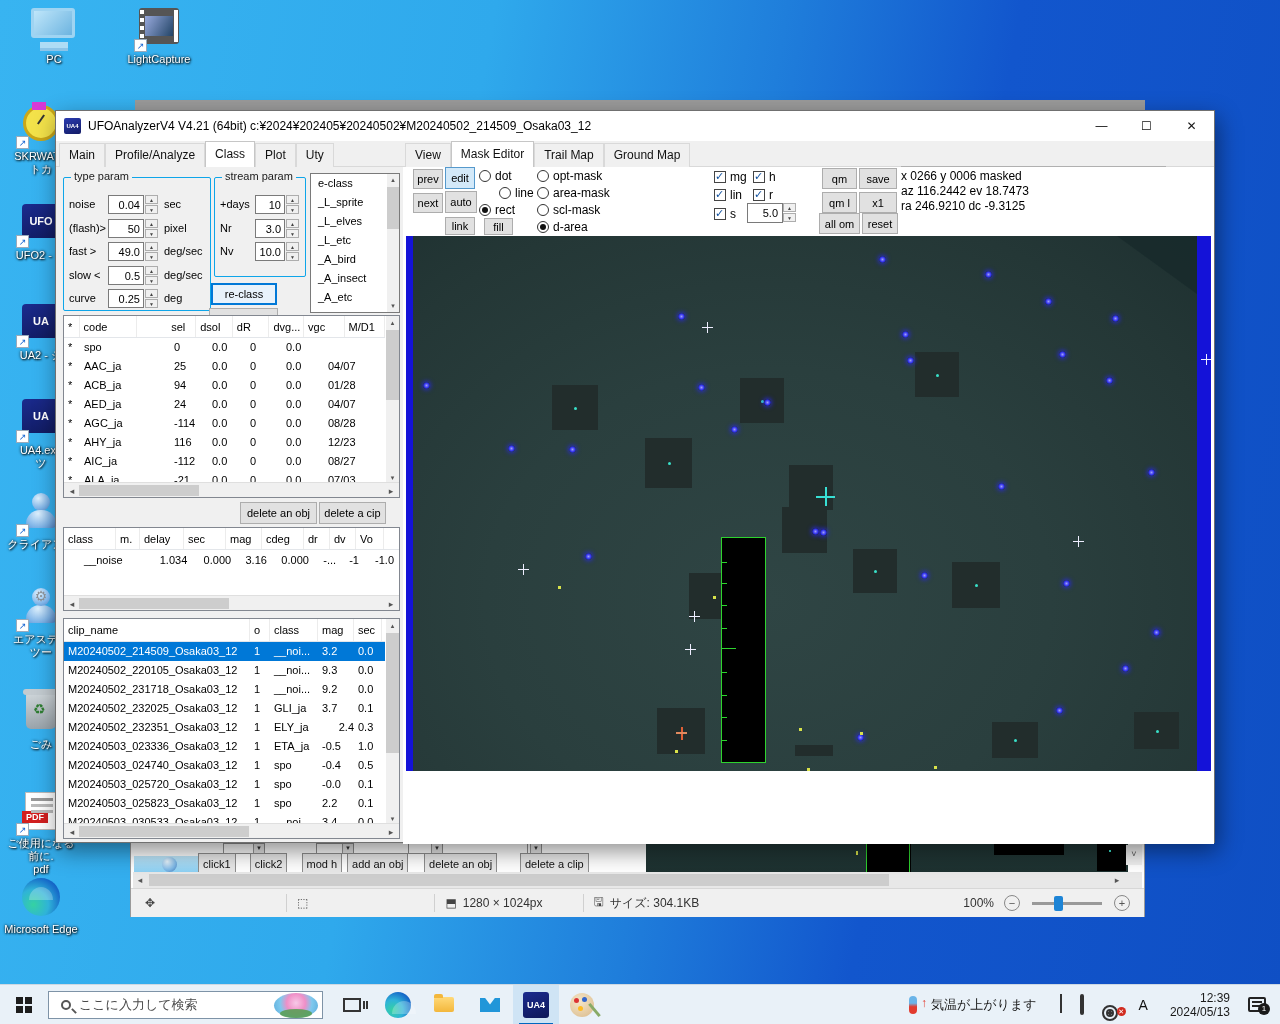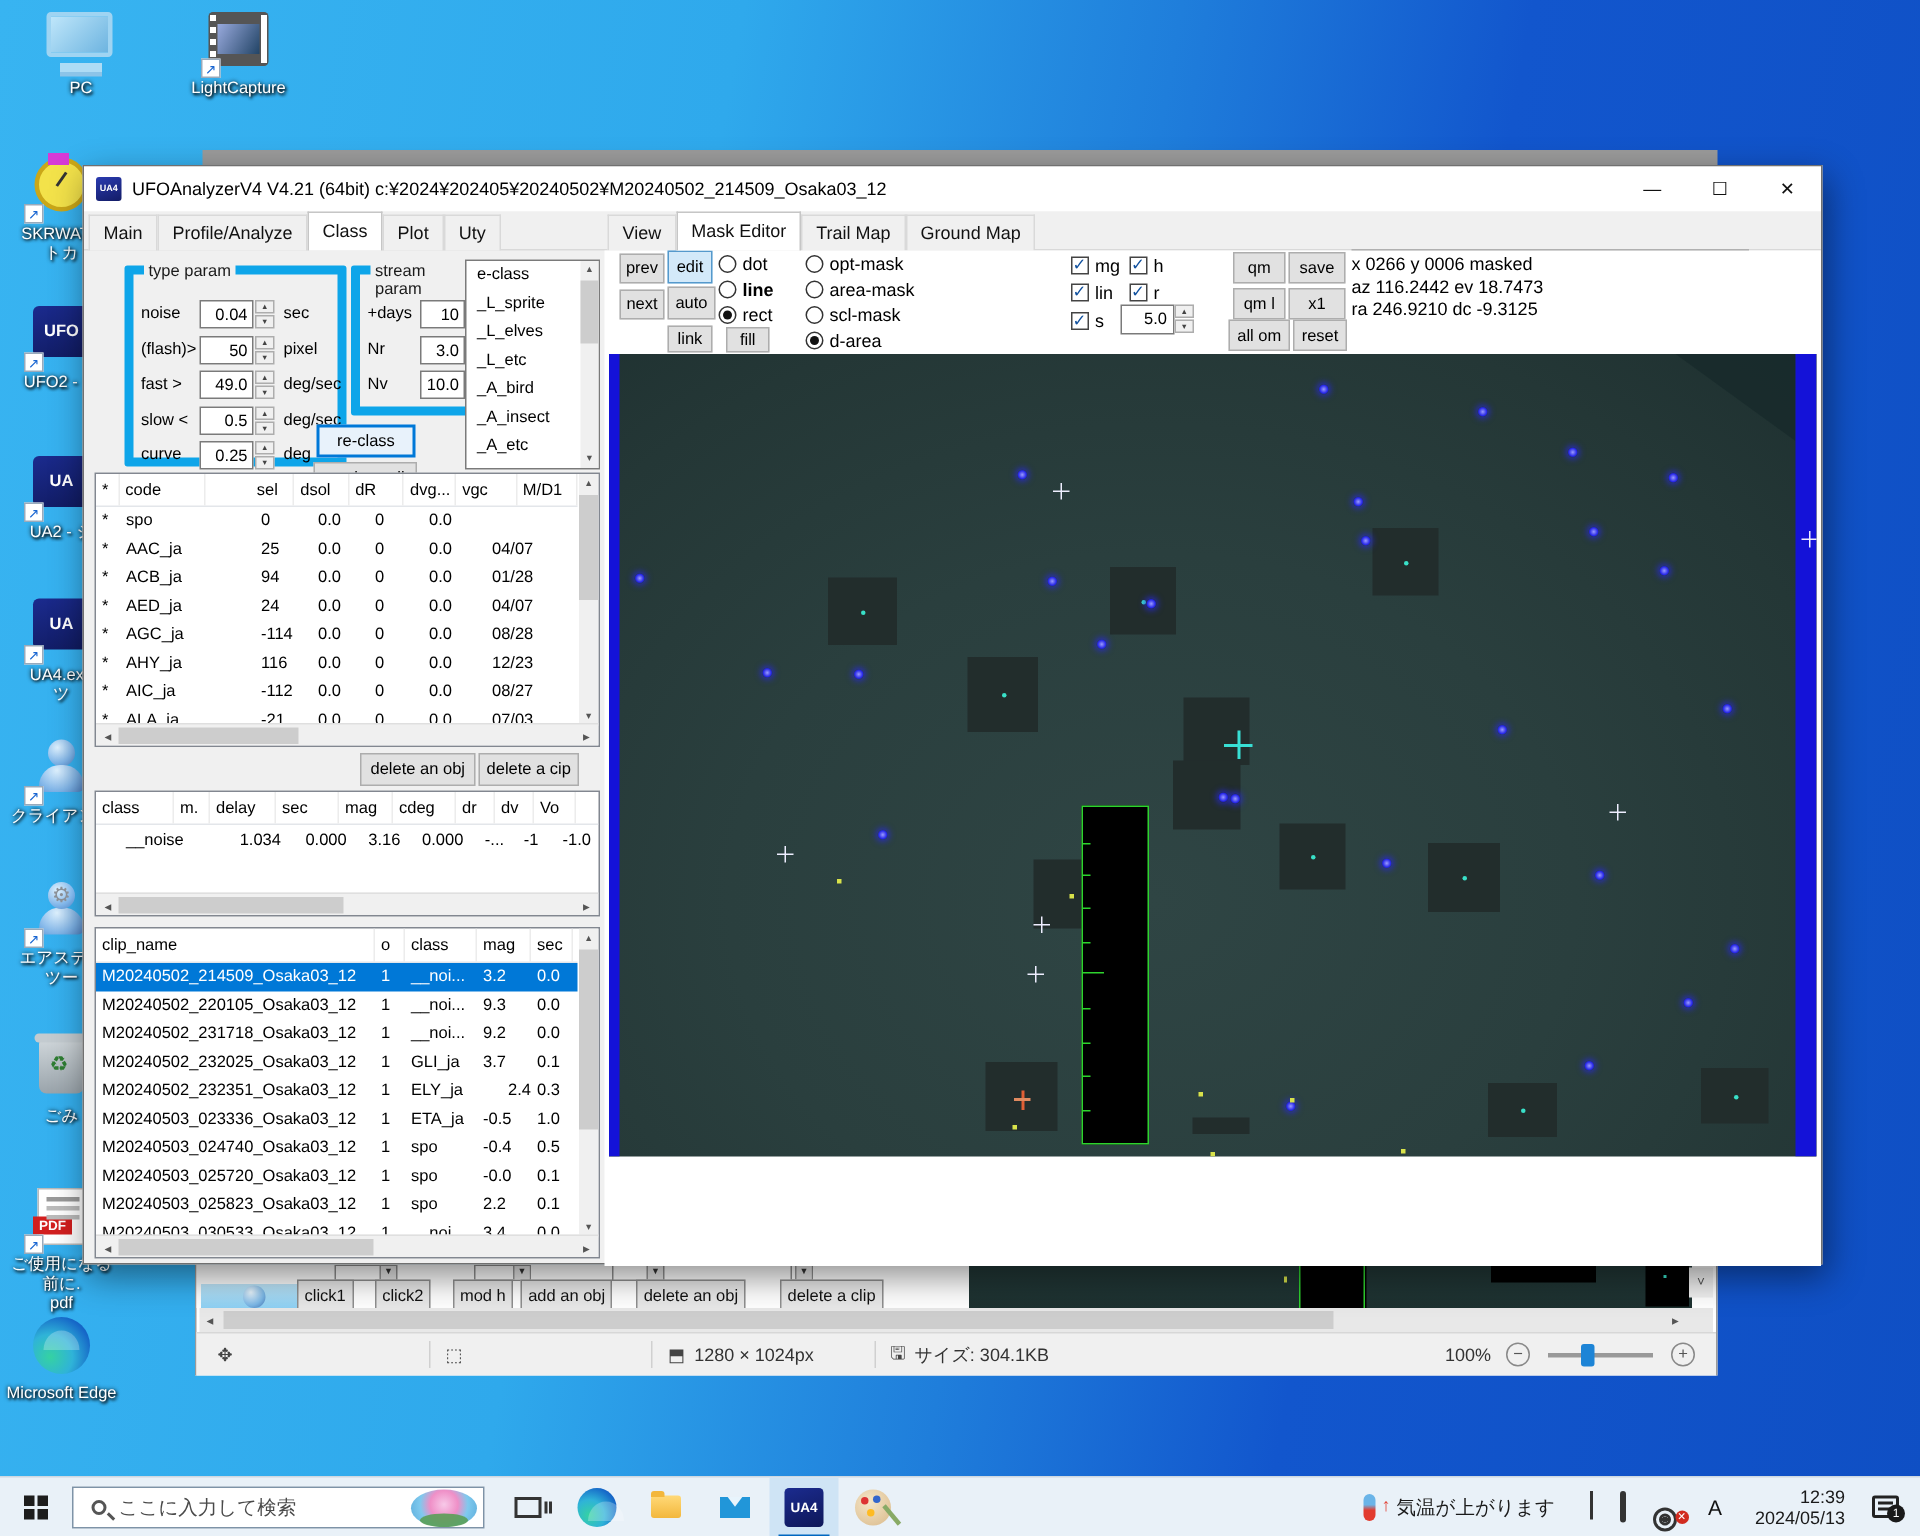--- a/index.html
+++ b/index.html
@@ -77,21 +77,21 @@
   #btn-min { right:90px; } #btn-max { right:45px; } #btn-close { right:0; }
   #tabstrip { position:absolute; left:0; top:30px; width:100%; height:26px; background:#f0f0f0; border-bottom:1px solid #d9d9d9; }
   .tab { display:inline-block; height:24px; margin-top:2px; padding:0 9px; font-size:12px; line-height:23px; color:#111;
     border:1px solid #d9d9d9; border-bottom:none; background:#f0f0f0; vertical-align:bottom; }
   .tab.active { background:#fff; height:26px; line-height:25px; position:relative; z-index:2; margin-top:0; border-color:#c6c6c6; }
   #tabs-left { position:absolute; left:3px; top:0; height:26px; }
   #tabs-right { position:absolute; left:349px; top:0; height:26px; }
   #right-panel { position:absolute; left:347px; top:56px; width:811px; height:677px; background:#fff; }
 
   
-  .groupbox { position:absolute; border:6px solid #0ea5e9; border-radius:2px;margin-left:20px; }
+  .groupbox { position:absolute; border:1px solid #0ea5e9; border-radius:2px; }
   .groupbox > .gb-title { position:absolute; left:7px; top:-8px; background:#f0f0f0; padding:0 3px; font-size:11px; color:#1a1a1a; }
   #type-param { left:7px; top:66px; width:148px; height:134px; }
   #stream-param { left:158px; top:66px; width:92px; height:100px; }
   .prow { position:absolute; height:20px; font-size:11px; color:#000; width:100%; }
   .prow .pl { position:absolute; left:5px; top:3px; }
   .prow .pv { position:absolute; border:1px solid #7a7a7a; background:#fff; height:19px; font-size:11px; text-align:right; padding:3px 3px 0 0; }
   .prow .unit { position:absolute; top:3px; }
   .spin { position:absolute; width:13px; height:19px; }
   .spin i { position:absolute; left:0; width:13px; height:9px; background:#f0f0f0; border:1px solid #adadad; font-style:normal;
     font-size:5px; line-height:8px; text-align:center; color:#444; }
@@ -720,21 +720,21 @@
     <div id="btn-next" class="wbtn abs">next</div>
     <div id="btn-edit" class="wbtn abs">edit</div>
     <div id="btn-auto" class="wbtn abs">auto</div>
     <div id="btn-link" class="wbtn abs">link</div>
     <div id="btn-fill" class="wbtn abs">fill</div>
     <div id="radio-groups">
         <div class="radio" style="left: 423px; top: 58px;">
           <b></b>
           <span>dot</span>
         </div>
-        <div class="radio" style="left: 423px; top: 75px; font-weight: bold;">
+        <div class="radio" style="left: 443px; top: 75px;">
           <b></b>
           <span>line</span>
         </div>
         <div class="radio on" style="left: 423px; top: 92px;">
           <b></b>
           <span>rect</span>
         </div>
         <div class="radio" style="left: 481px; top: 58px;">
           <b></b>
           <span>opt-mask</span>

